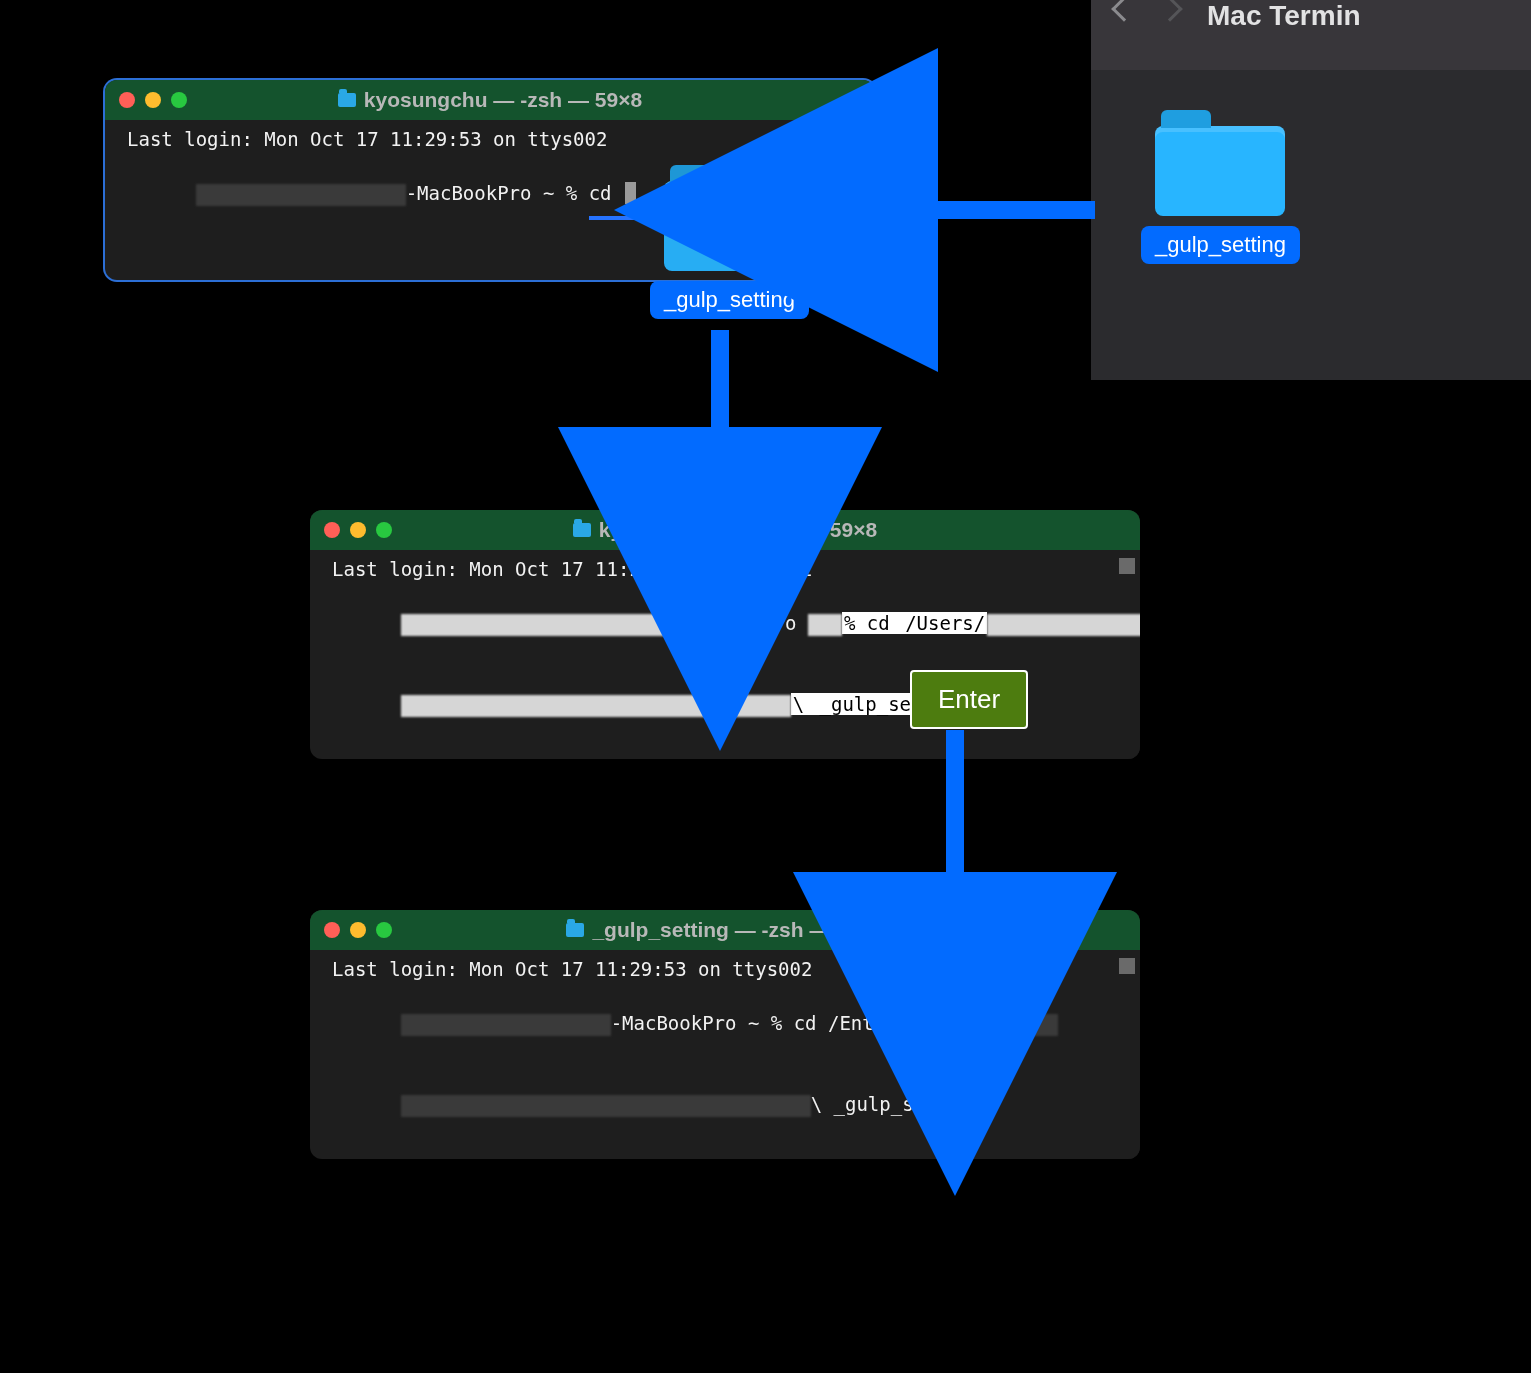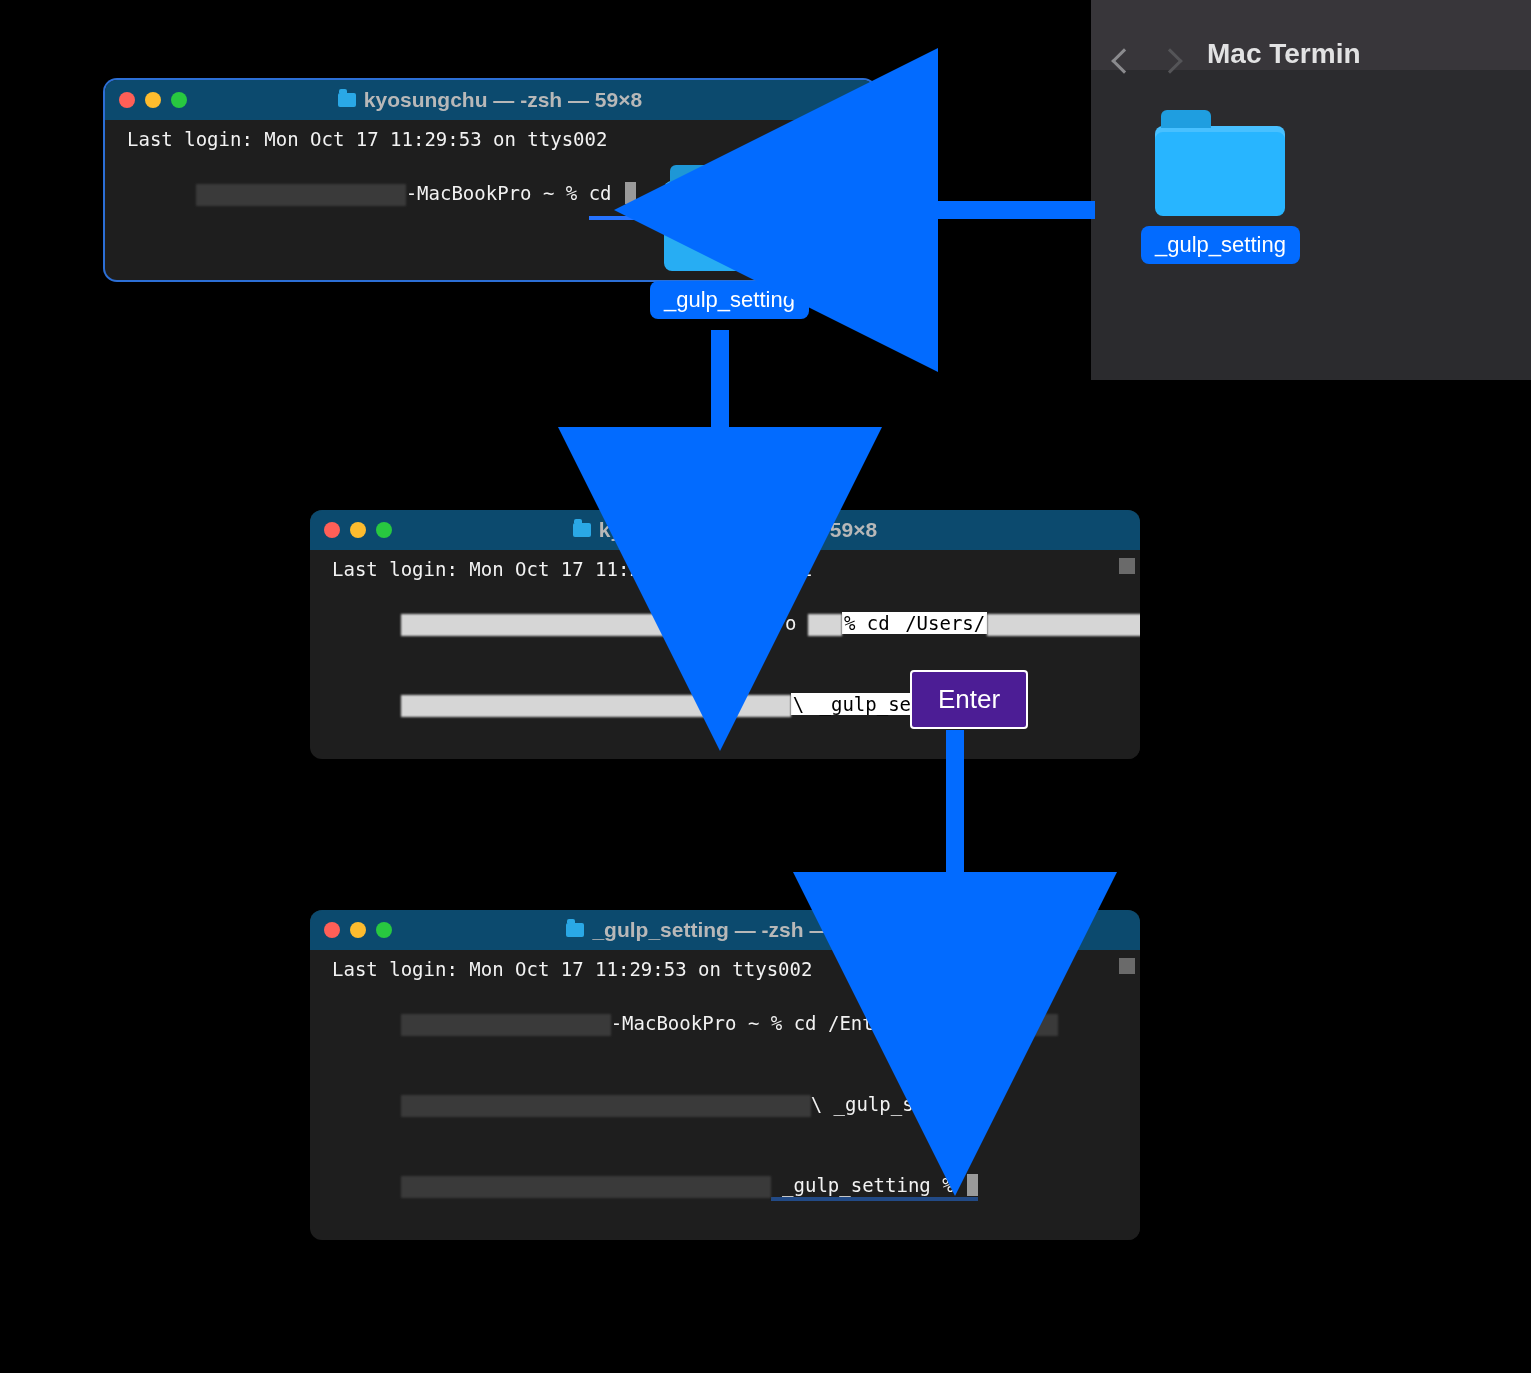--- a/index.html
+++ b/index.html
@@ -16,21 +16,21 @@
   .term {
     position: absolute;
     background: #1e1e1e;
     border-radius: 12px;
     box-shadow: 0 10px 40px rgba(0,0,0,.6);
     overflow: hidden;
   }
   .term.active { box-shadow: 0 0 0 2px #2c6fd6, 0 10px 40px rgba(0,0,0,.6); }
   .titlebar {
     height: 40px;
-    background: #0c4a6e;
+    background: #14532d;
     display: flex;
     align-items: center;
     padding: 0 14px;
     gap: 10px;
     position: relative;
   }
   .traffic { display: flex; gap: 10px; }
   .dot { width: 16px; height: 16px; border-radius: 50%; }
   .dot.close   { background:#ff5f57; }
   .dot.min     { background:#febc2e; }
@@ -78,21 +78,21 @@
   }
   .uline{ border-bottom:4px solid #2673ff; padding-bottom:12px; }
   .uline-dark{ border-bottom:4px solid #224a86; padding-bottom:1px; }
 
   
   .finder{
     position:absolute; top:0; right:0; width:440px; height:380px;
     background:#2b2b2e; color:#d9d9da;
   }
   .finder-top{
-    height:70px;background:#38363a;display:flex;align-items:flex-end;
+    height:70px;background:#38363a;display:flex;align-items:flex-start;
     gap:28px;padding:0 24px;
   }
   .chev{
     width:18px;height:18px;border-left:3px solid #8b8b8e;
     border-bottom:3px solid #8b8b8e; transform:rotate(45deg);
     display:inline-block;
   }
   .chev.fwd{ transform:rotate(-135deg); border-color:#555558; }
   .finder-title{
     font:700 28px -apple-system,"Helvetica Neue",Arial,sans-serif;
@@ -123,21 +123,21 @@
   }
   .drag-folder .folder-lg{ opacity:.95; }
 
   
   svg.arrows{ position:absolute; inset:0; width:1531px;height:1373px;
     pointer-events:none; }
 
   
   .enter-badge{
     position:absolute;
-    background:#4c1d95;color:#fff;
+    background:#4d7c0f;color:#fff;
     font:500 26px -apple-system,"Helvetica Neue",Arial,sans-serif;
     padding:12px 26px;border:2px solid #fff;border-radius:4px;
   }
 
   
   #term1{ left:105px; top:80px;  width:770px; }
   #term2{ left:310px; top:510px; width:830px; }
   #term3{ left:310px; top:910px; width:830px; }
 
   .drag-folder{ left:650px; top:165px; }
@@ -224,23 +224,20 @@
   </div>
   <div class="body">
     <div class="scroll-knob"></div>
     <div class="line">Last login: Mon Oct 17 11:29:53 on ttys002</div>
     <div class="line">
       <span class="redact dark" style="width:210px;height:22px;"></span><span>-MacBookPro ~ % cd /Enter/</span><span class="redact dark" style="width:150px;height:22px;"></span>
     </div>
     <div class="line">
       <span class="redact dark" style="width:410px;height:22px;"></span><span>\ _gulp_setting</span>
     </div>
-    <div class="line">
-      <span class="redact dark" style="width:370px;height:22px;"></span><span class="uline-dark"><span> _gulp_setting % </span><span class="cursor"></span></span>
-    </div>
   </div>
 </div>
 
 <svg class="arrows">
   <defs>
     <marker id="ah" markerWidth="18" markerHeight="18" refX="6" refY="9" orient="auto">
       <path d="M0,0 L18,9 L0,18 Z" fill="#026bff"></path>
     </marker>
   </defs>
 

